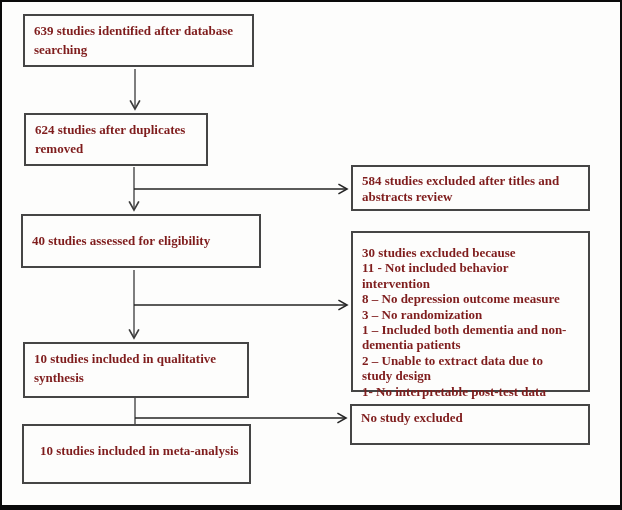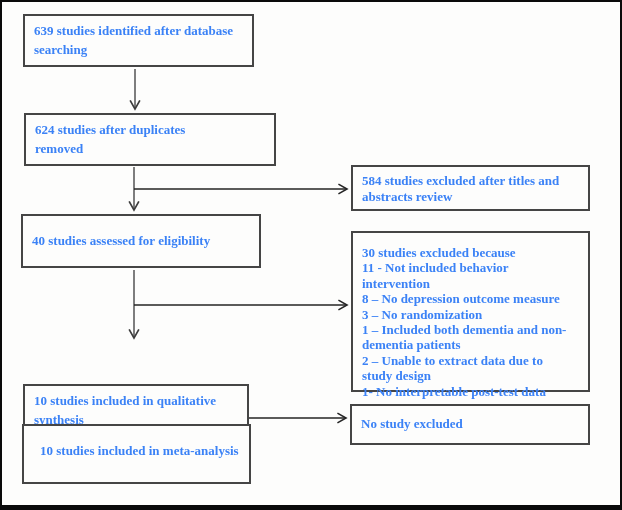--- a/index.html
+++ b/index.html
@@ -28,47 +28,47 @@
     position: absolute;
     left: 0;
     top: 0;
     z-index: 1;
   }
   .fbox {
     position: absolute;
     box-sizing: border-box;
     border: 2px solid #454545;
     background: #fdfdfc;
-    color: #3b82f6;
+    color: #7f1d1d;
     font-weight: bold;
     z-index: 2;
   }
   .fbox .line {
     white-space: nowrap;
   }
   
   .main-box {
     font-size: 13px;
     line-height: 19px;
     padding: 5px 4px 0 9px;
   }
   #box-identified            { left: 23px;  top: 14px;  width: 231px; height: 53px; }
-  #box-duplicates-removed    { left: 24px;  top: 113px; width: 252px; height: 53px; }
+  #box-duplicates-removed    { left: 24px;  top: 113px; width: 184px; height: 53px; }
   #box-eligibility           { left: 21px;  top: 214px; width: 240px; height: 54px; padding-top: 15px; }
-  #box-qualitative-synthesis { left: 23px;  top: 342px; width: 226px; height: 64px; margin-top: 42px; }
+  #box-qualitative-synthesis { left: 23px;  top: 342px; width: 226px; height: 56px; }
   #box-meta-analysis         { left: 22px;  top: 424px; width: 229px; height: 60px; padding-top: 15px; padding-left: 16px; }
   
   .side-box {
     font-size: 13px;
     line-height: 16px;
     padding: 6px 2px 0 9px;
   }
   #box-excluded-titles-abstracts { left: 351px; top: 165px; width: 239px; height: 46px; }
   #box-excluded-reasons          { left: 351px; top: 231px; width: 239px; height: 161px; line-height: 15.4px; padding-top: 12px; }
-  #box-no-study-excluded         { left: 350px; top: 404px; width: 240px; height: 41px; padding-top: 10px; }
+  #box-no-study-excluded         { left: 350px; top: 404px; width: 240px; height: 41px; padding-top: 4px; }
 </style>
 </head>
 <body>
 
 <div class="canvas">
 
   <svg class="arrows" width="622" height="510" aria-hidden="true">
     <defs>
       <marker id="head-gray" viewBox="0 0 12 12" refX="9" refY="6" markerWidth="13" markerHeight="13" orient="auto" markerUnits="userSpaceOnUse">
         <path d="M2,1.5 L10,6 L2,10.5" fill="none" stroke="#3c3c3c" stroke-width="1.6"></path>

